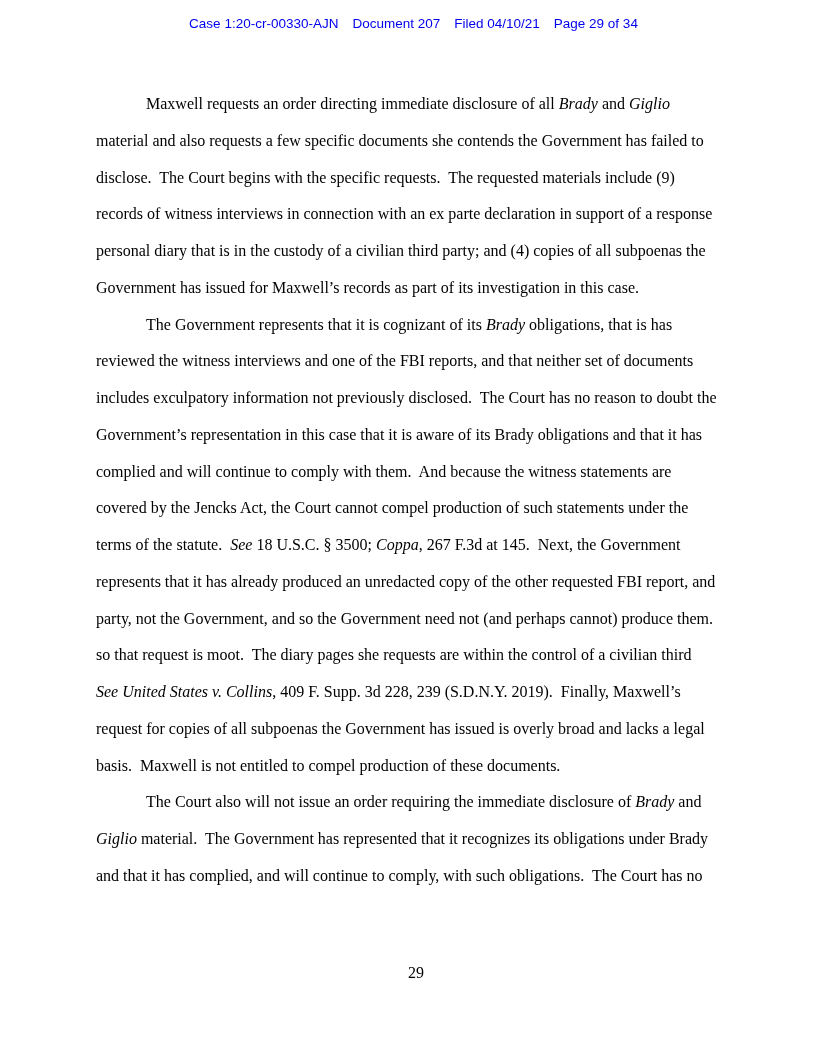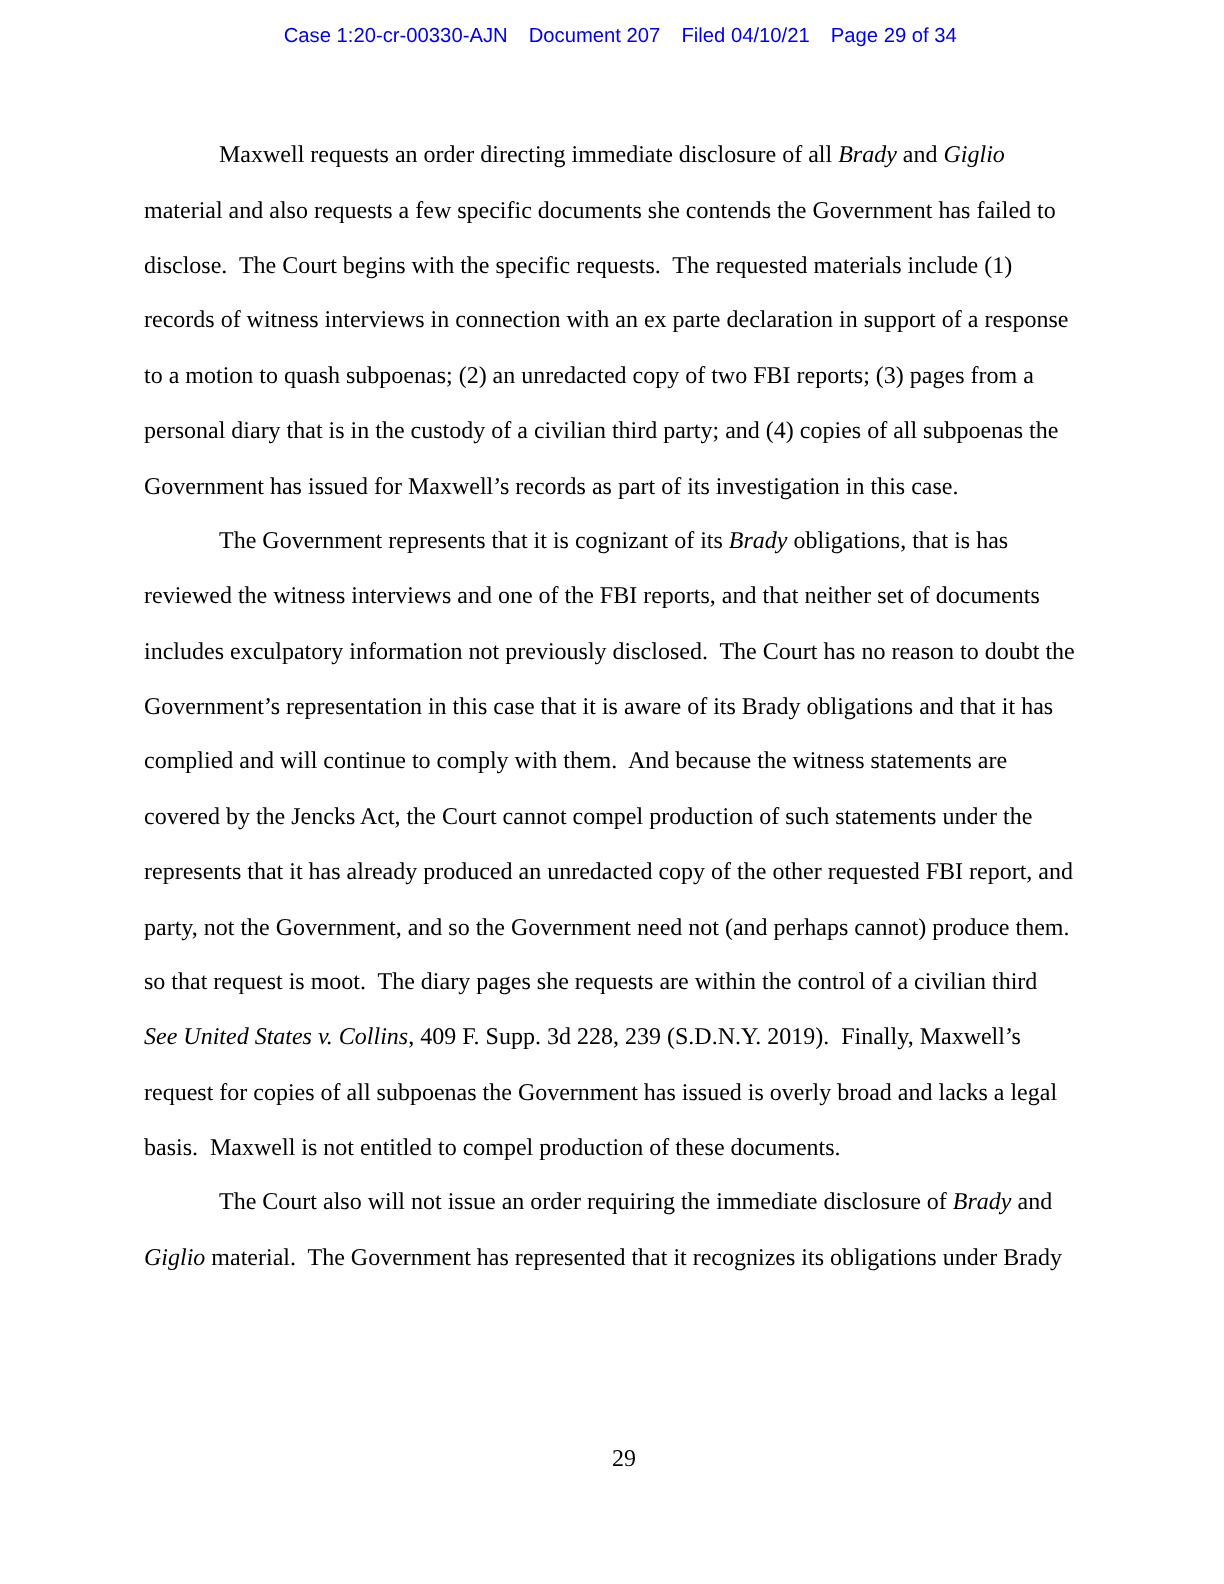--- a/index.html
+++ b/index.html
@@ -47,34 +47,35 @@
   }
 </style>
 </head>
 <body>
 
 <div class="stamp-header" style="color: rgb(0, 0, 238);"><span>Case 1:20-cr-00330-AJN</span><span>Document 207</span><span>Filed 04/10/21</span><span>Page 29 of 34</span></div>
 
 <div class="doc-body">
     <div class="line indent"><span>Maxwell requests an order directing immediate disclosure of all </span><span class="it">Brady</span><span> and </span><span class="it">Giglio</span></div>
     <div class="line"><span>material and also requests a few specific documents she contends the Government has failed to</span></div>
-    <div class="line"><span>disclose.  The Court begins with the specific requests.  The requested materials include (1)</span></div>
+    <div class="line"><span>disclose.  The Court begins with the specific requests.  The requested materials include (9)</span></div>
     <div class="line"><span>records of witness interviews in connection with an ex parte declaration in support of a response</span></div>
-    <div class="line"><span>to a motion to quash subpoenas; (2) an unredacted copy of two FBI reports; (3) pages from a</span></div>
     <div class="line"><span>personal diary that is in the custody of a civilian third party; and (4) copies of all subpoenas the</span></div>
     <div class="line"><span>Government has issued for Maxwell’s records as part of its investigation in this case.</span></div>
     <div class="line indent"><span>The Government represents that it is cognizant of its </span><span class="it">Brady</span><span> obligations, that is has</span></div>
     <div class="line"><span>reviewed the witness interviews and one of the FBI reports, and that neither set of documents</span></div>
     <div class="line"><span>includes exculpatory information not previously disclosed.  The Court has no reason to doubt the</span></div>
     <div class="line"><span>Government’s representation in this case that it is aware of its Brady obligations and that it has</span></div>
     <div class="line"><span>complied and will continue to comply with them.  And because the witness statements are</span></div>
     <div class="line"><span>covered by the Jencks Act, the Court cannot compel production of such statements under the</span></div>
+    <div class="line"><span>terms of the statute.  </span><span class="it">See</span><span> 18 U.S.C. § 3500; </span><span class="it">Coppa</span><span>, 267 F.3d at 145.  Next, the Government</span></div>
     <div class="line"><span>represents that it has already produced an unredacted copy of the other requested FBI report, and</span></div>
     <div class="line"><span>party, not the Government, and so the Government need not (and perhaps cannot) produce them.</span></div>
     <div class="line"><span>so that request is moot.  The diary pages she requests are within the control of a civilian third</span></div>
     <div class="line"><span class="it">See United States v. Collins</span><span>, 409 F. Supp. 3d 228, 239 (S.D.N.Y. 2019).  Finally, Maxwell’s</span></div>
     <div class="line"><span>request for copies of all subpoenas the Government has issued is overly broad and lacks a legal</span></div>
     <div class="line"><span>basis.  Maxwell is not entitled to compel production of these documents.</span></div>
     <div class="line indent"><span>The Court also will not issue an order requiring the immediate disclosure of </span><span class="it">Brady</span><span> and</span></div>
     <div class="line"><span class="it">Giglio</span><span> material.  The Government has represented that it recognizes its obligations under Brady</span></div>
+    <div class="line"><span>and that it has complied, and will continue to comply, with such obligations.  The Court has no</span></div>
   </div>
 
 <div class="page-number">29</div>
 
 </body></html>

